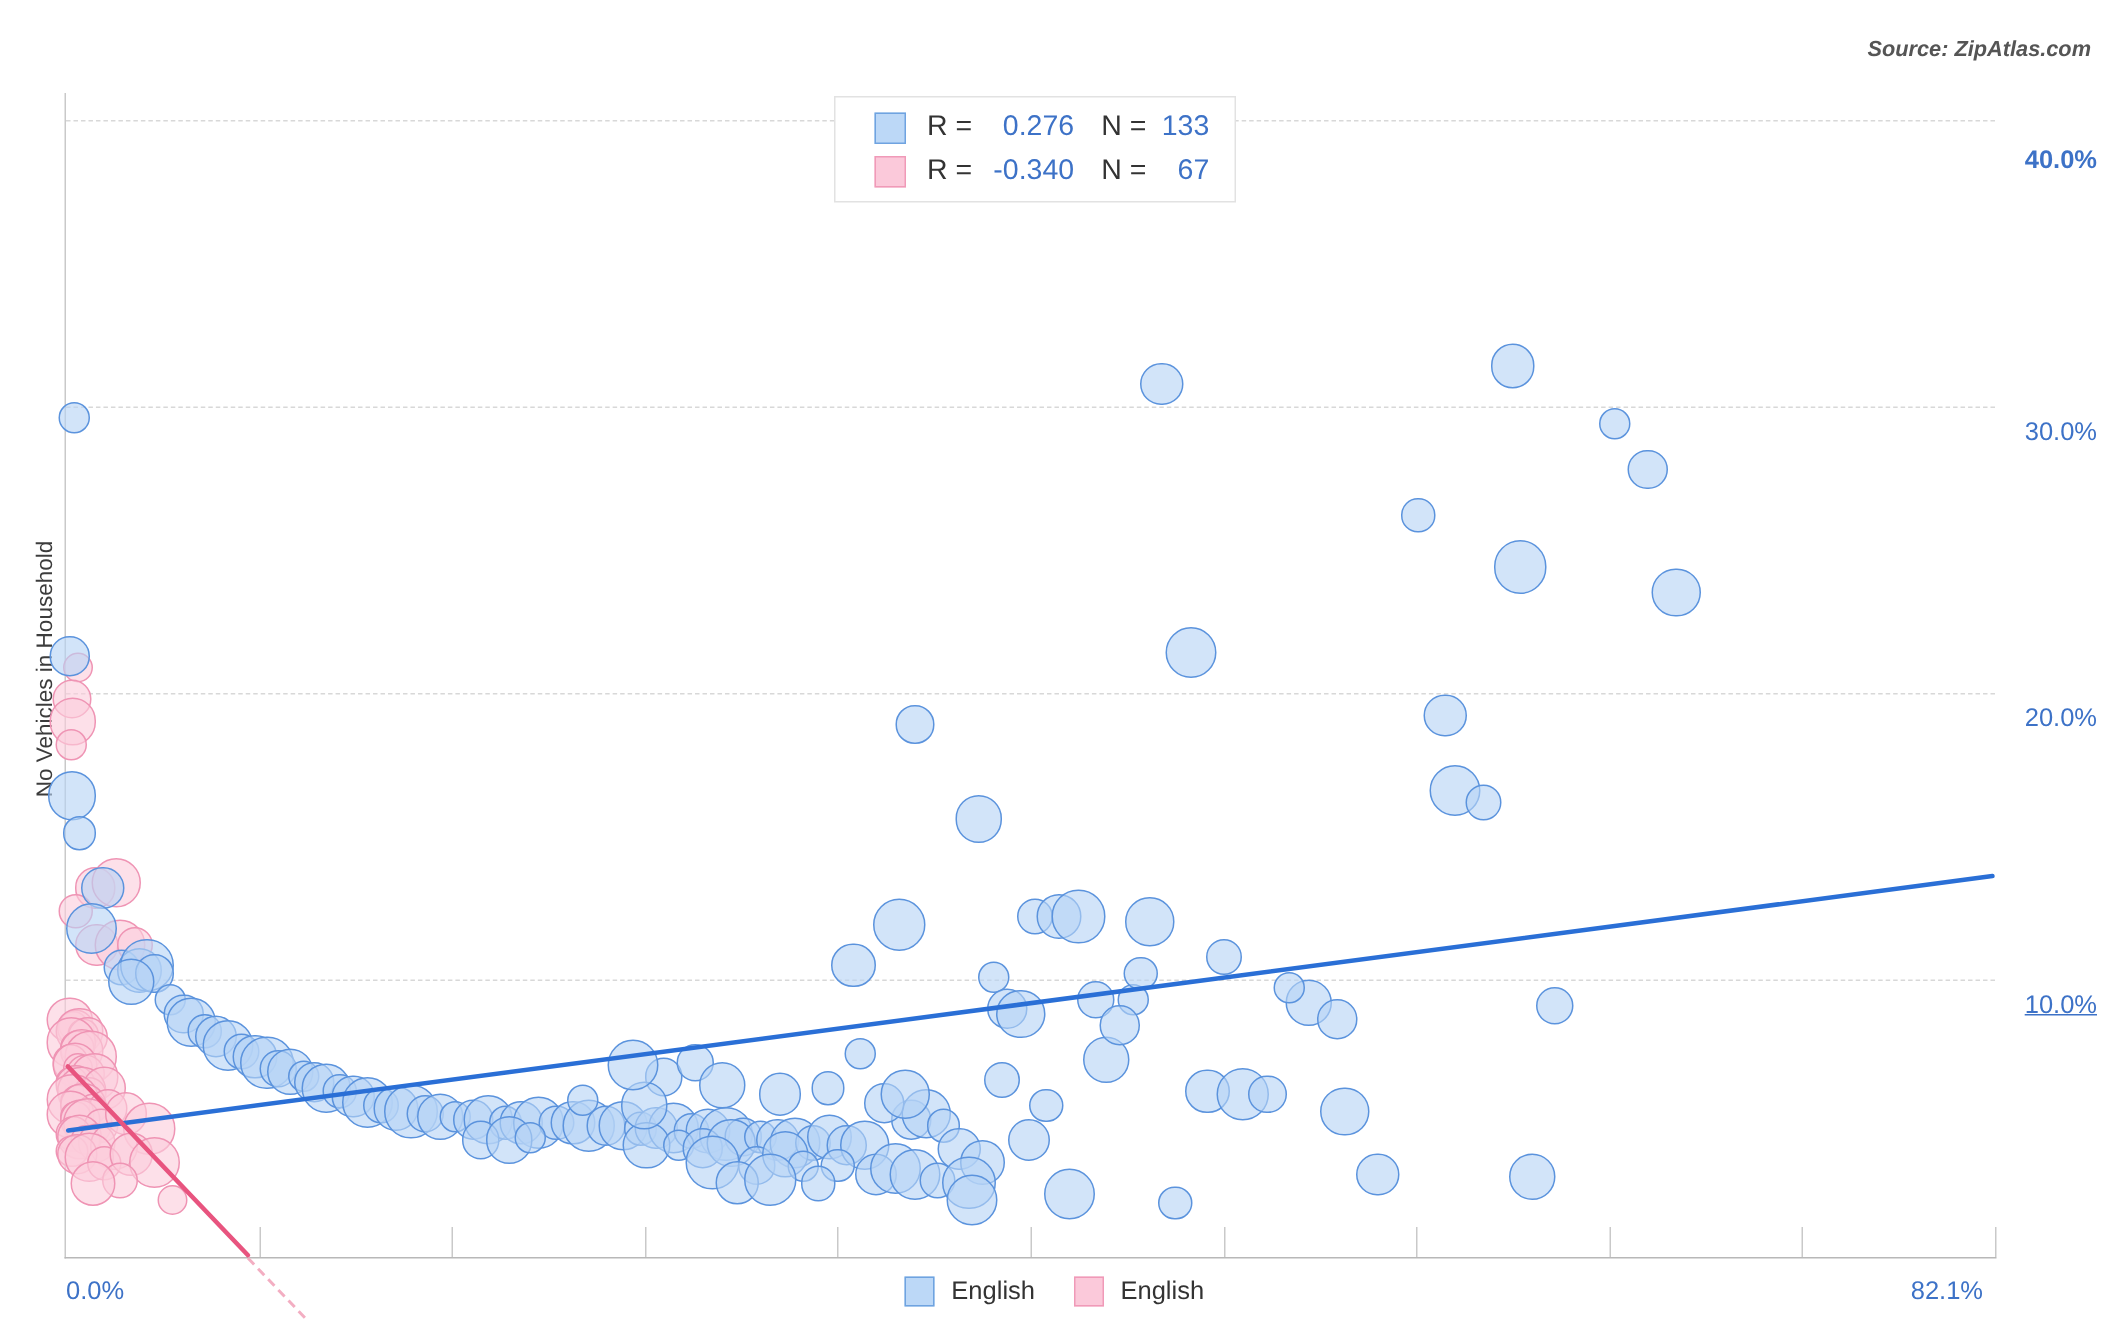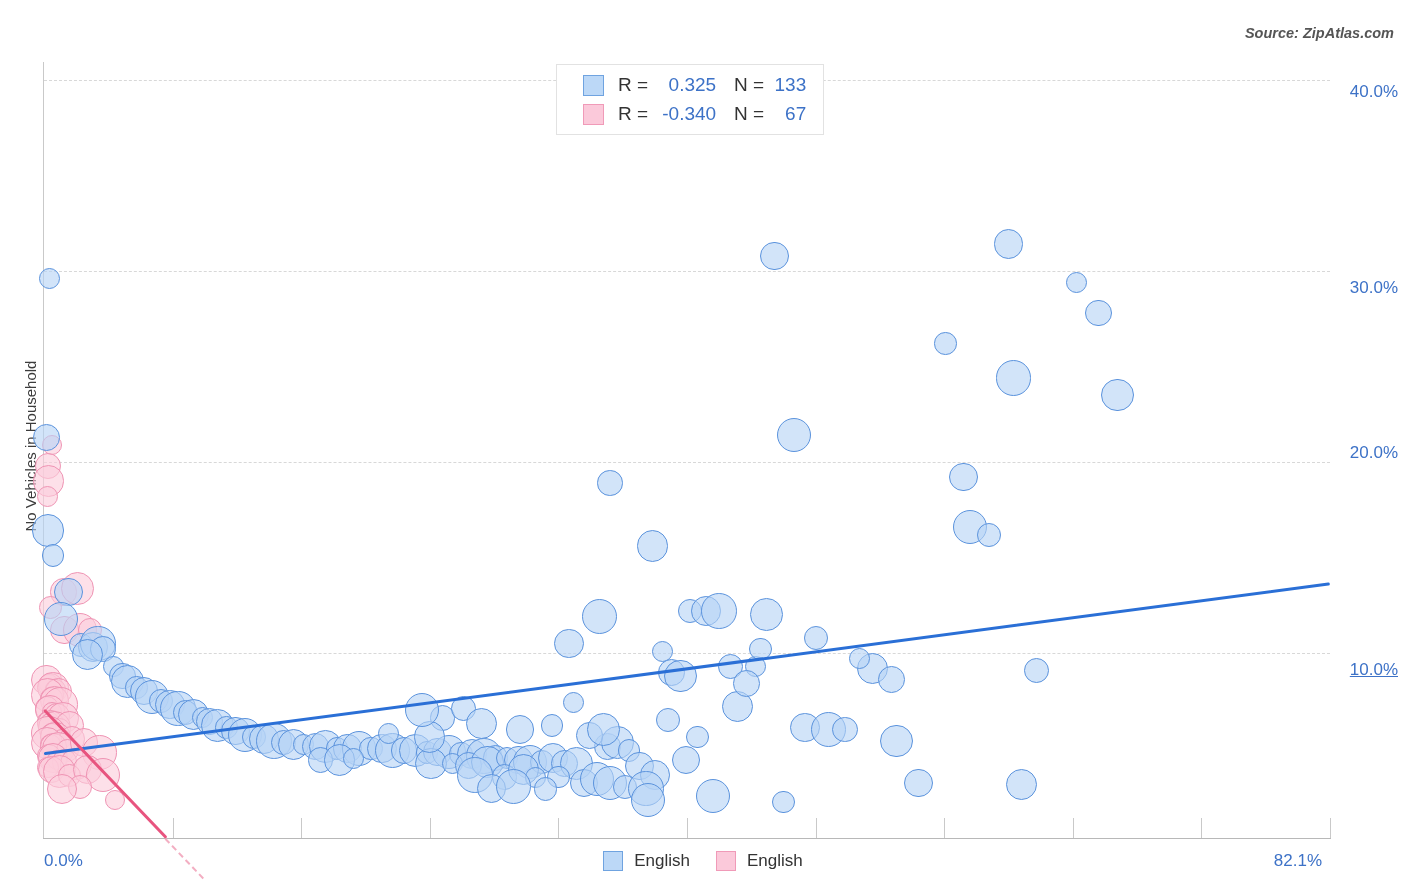--- a/index.html
+++ b/index.html
@@ -306,23 +306,23 @@
       <div class="pt pt-en" style="width: 22.4545px; height: 22.4545px; left: 728.223px; top: 728.753px;"></div>
       <div class="pt pt-en" style="width: 28.2727px; height: 28.2727px; left: 860.344px; top: 706.744px;"></div>
       <div class="pt pt-en" style="width: 34.0909px; height: 34.0909px; left: 651.675px; top: 717.205px;"></div>
       <div class="trend trend-en" style="left: 0px; top: 692.23px; width: 1297.19px; transform: rotate(-7.52999deg) translateY(-1.7px);"></div>
       <div class="trend trend-zh" style="left: 0px; top: 648.3px; width: 176.923px; transform: rotate(46.3283deg) translateY(-1.7px);"></div>
       <div class="trend-zh-dash" style="left: 122.17px; top: 776.27px; width: 55px; transform: rotate(46.3283deg);"></div>
     </div>
 
   <div id="ylabels">
       <div class="ytick-label" style="top: 660px; text-decoration: underline;">10.0%</div>
-      <div class="ytick-label" style="top: 443px; text-align: right;">20.0%</div>
+      <div class="ytick-label" style="top: 469px; text-align: right;">20.0%</div>
       <div class="ytick-label" style="top: 278px;">30.0%</div>
-      <div class="ytick-label" style="top: 82px;">40.0%</div>
+      <div class="ytick-label" style="top: 97px; font-weight: bold;">40.0%</div>
     </div>
   <div id="xticks">
       <div class="xtick" style="left: 172.6px;"></div>
       <div class="xtick" style="left: 301.2px;"></div>
       <div class="xtick" style="left: 429.8px;"></div>
       <div class="xtick" style="left: 558.4px;"></div>
       <div class="xtick" style="left: 687px;"></div>
       <div class="xtick" style="left: 815.6px;"></div>
       <div class="xtick" style="left: 944.2px;"></div>
       <div class="xtick" style="left: 1072.8px;"></div>
@@ -330,21 +330,21 @@
       <div class="xtick" style="left: 1330px;"></div>
     </div>
 
   <div class="xlabel" style="left:44px;">0.0%</div>
   <div class="xlabel" style="left:1322px;transform:translateX(-100%);">82.1%</div>
 
   <div class="legend-box">
     <div class="lg-row" style="top:6px;">
       <span class="lg-sw lg-sw-en"></span>
       <span class="lg-r">R =</span>
-      <span class="lg-rv">0.325</span>
+      <span class="lg-rv">0.276</span>
       <span class="lg-n">N =</span>
       <span class="lg-nv">133</span>
     </div>
     <div class="lg-row" style="top:35px;">
       <span class="lg-sw lg-sw-zh"></span>
       <span class="lg-r">R =</span>
       <span class="lg-rv">-0.340</span>
       <span class="lg-n">N =</span>
       <span class="lg-nv">67</span>
     </div>

